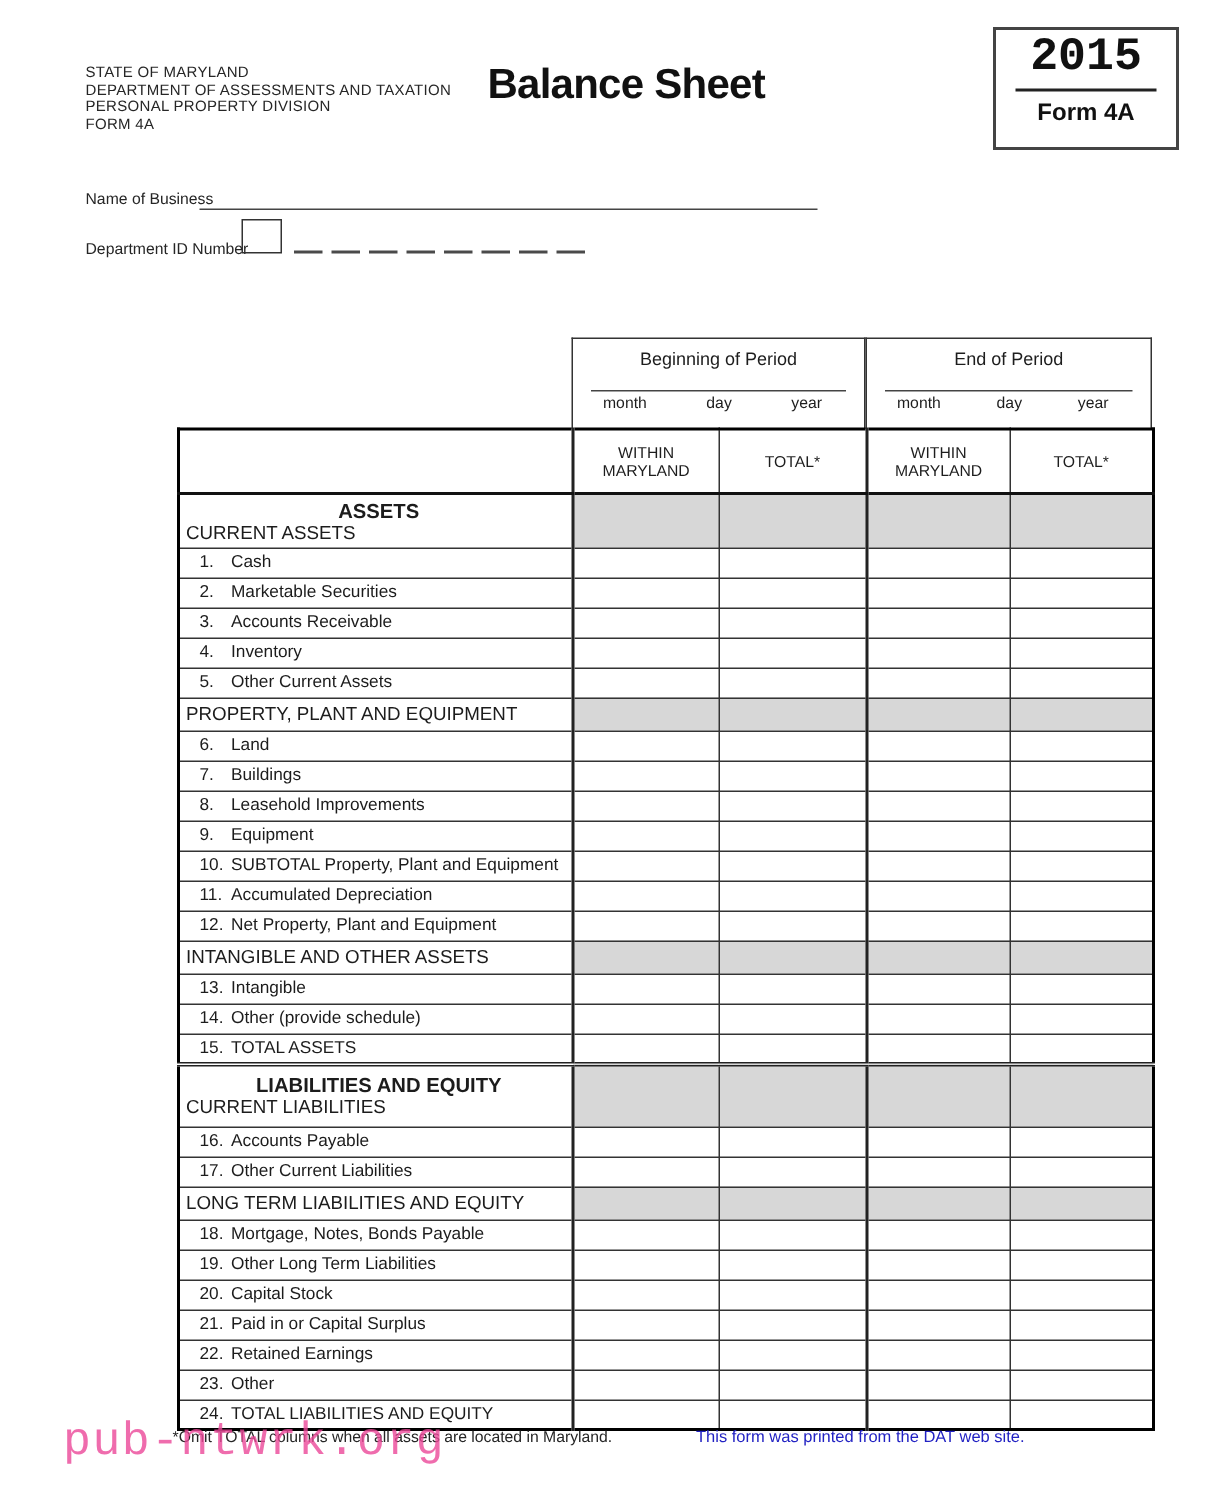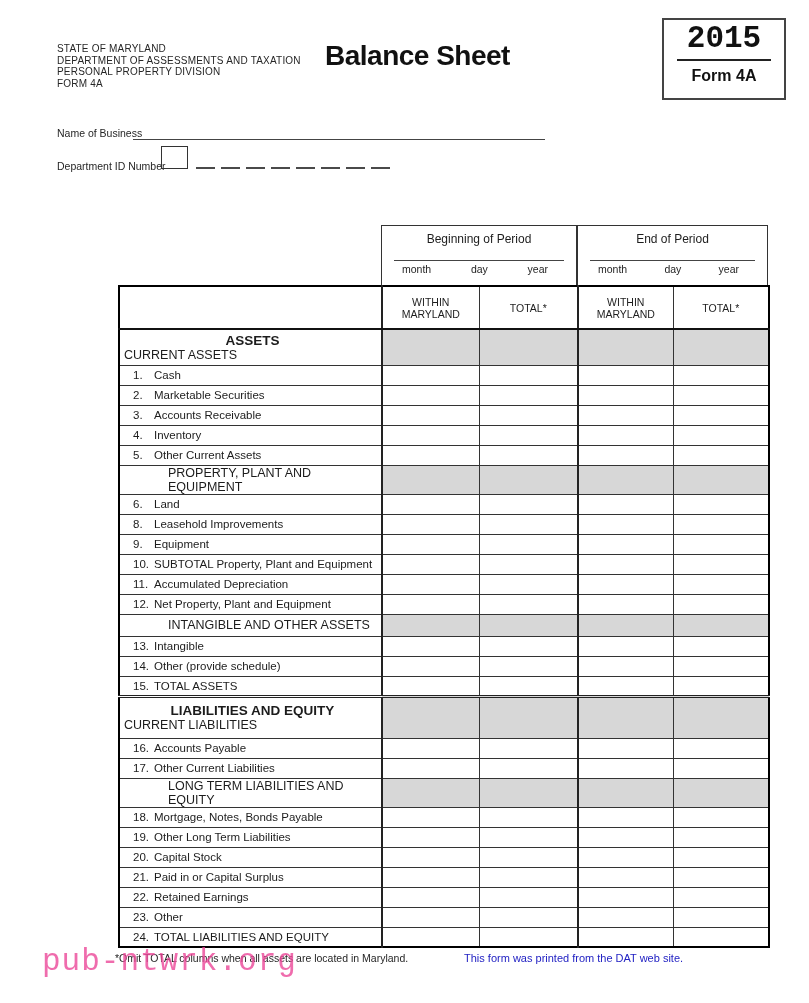--- a/index.html
+++ b/index.html
@@ -37,21 +37,21 @@
   table.balance { border:2px solid #000; }
   table.balance td, table.balance th { border:1px solid #333; padding:0; vertical-align:middle; }
   table.balance .c0 { border-left:2px solid #222; }
   table.balance .c2 { border-left:2px solid #222; }
   table.balance thead th { height:43px; font-weight:normal; font-size:10.5px; line-height:12px; text-align:center; border-bottom:2px solid #111; color:#1d1d1d; }
   table.balance td.label-cell { padding-left:4px; text-align:left; background:#fff; }
   tr.item td { height:20px; }
   tr.item td.label-cell { padding-left:13px; font-size:11.5px; }
   tr.item .num { display:inline-block; width:21px; }
   tr.section td { height:22px; }
-  tr.section .sec-title { font-size:12.5px;margin-left:44px; }
+  tr.section .sec-title { font-size:12.5px; }
   tr.section2 .sec-title.center { text-align:center; font-weight:bold; font-size:13.5px; padding-top:2px; }
   tr.section2 .sec-sub { font-size:12.5px; padding-bottom:2px; }
   tr.section2.row-assets td { height:36px; }
   tr.section2.row-liab td { height:42px; }
   tr.thick-top td { border-top:3px double #222; }
   td.shaded { background:#d7d7d7; }
 
   
   .footnote { position:absolute; left:115px; top:952px; font-size:10.5px; color:#262626; z-index:2; }
   .dat-note { position:absolute; left:464px; top:952px; font-size:11px; z-index:2; }
@@ -179,20 +179,27 @@
           <td class="data-cell c3 shaded" style="background: rgb(215, 215, 215);"></td>
         </tr>
         <tr class="item">
           <td class="label-cell"><span class="num">6.</span><span>Land</span></td>
           <td class="data-cell c0"></td>
           <td class="data-cell c1"></td>
           <td class="data-cell c2"></td>
           <td class="data-cell c3"></td>
         </tr>
         <tr class="item">
+          <td class="label-cell"><span class="num">7.</span><span>Buildings</span></td>
+          <td class="data-cell c0"></td>
+          <td class="data-cell c1"></td>
+          <td class="data-cell c2"></td>
+          <td class="data-cell c3"></td>
+        </tr>
+        <tr class="item">
           <td class="label-cell"><span class="num">8.</span><span>Leasehold Improvements</span></td>
           <td class="data-cell c0"></td>
           <td class="data-cell c1"></td>
           <td class="data-cell c2"></td>
           <td class="data-cell c3"></td>
         </tr>
         <tr class="item">
           <td class="label-cell"><span class="num">9.</span><span>Equipment</span></td>
           <td class="data-cell c0"></td>
           <td class="data-cell c1"></td>

